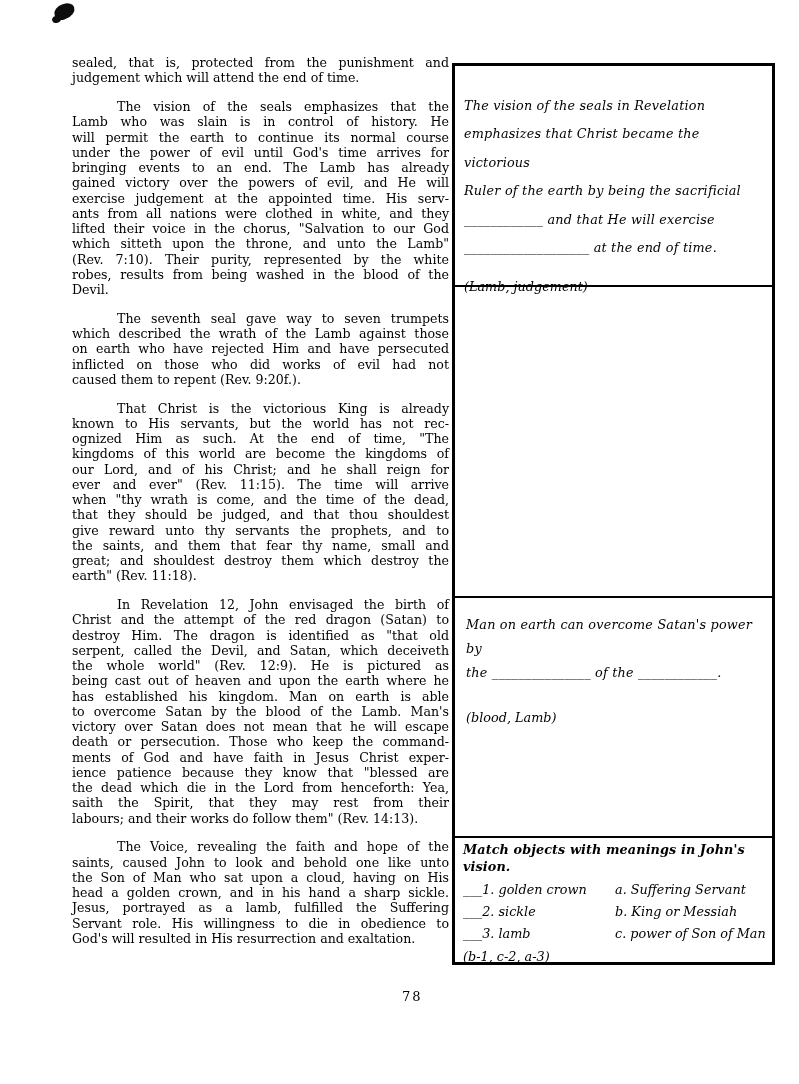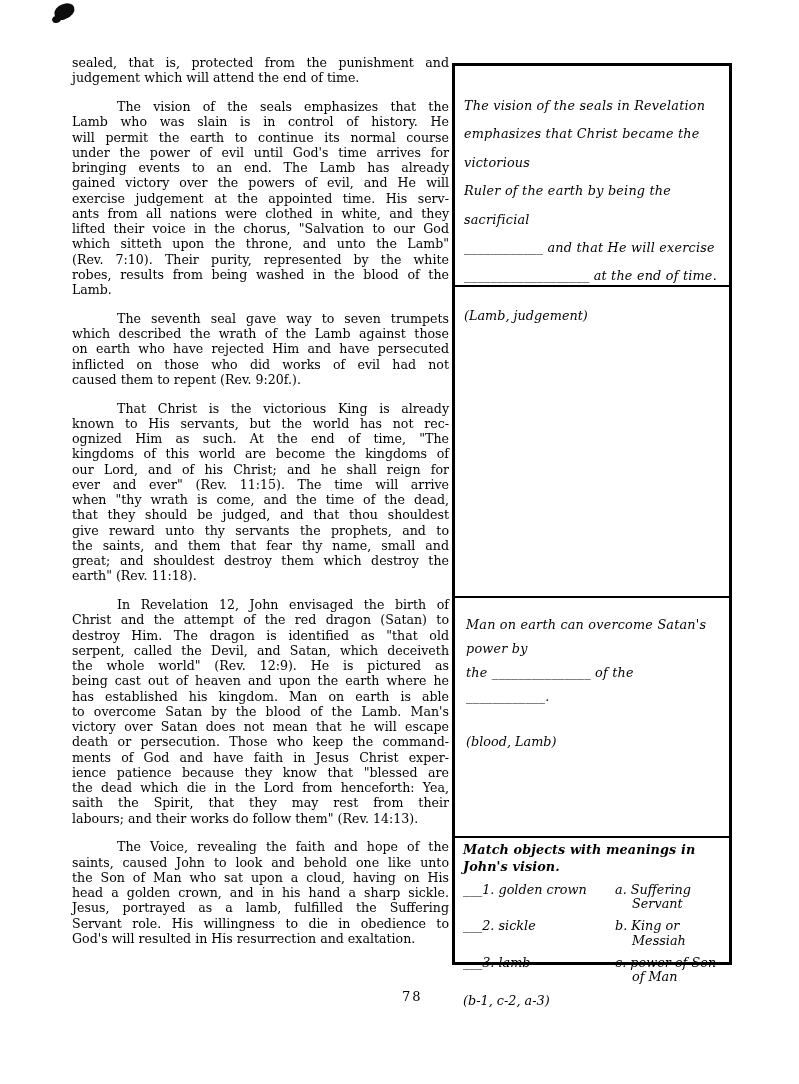--- a/index.html
+++ b/index.html
@@ -14,21 +14,21 @@
 
   
   .article{position:absolute;left:72px;top:55px;width:377px;
            font-size:12.6px;line-height:15.25px;}
   .para{margin:0 0 13.5px 0;}
   .bl{text-align:justify;text-align-last:justify;white-space:normal;}
   .bl.first{padding-left:45px;}
   .bl.last{text-align-last:left;}
 
   
-  .panel{position:absolute;left:452px;top:63px;width:280px;height:902px;
+  .panel{position:absolute;left:452px;top:63px;width:323px;height:902px;
          border:3px solid #000;box-sizing:border-box;display:flex;flex-direction:column;
          font-style:italic;font-size:12.8px;background:#fff;}
   .sec{box-sizing:border-box;flex:0 0 auto;}
   .s1{height:221px;border-bottom:2px solid #000;padding:26px 8px 0 9px;}
   .s2{height:311px;border-bottom:2px solid #000;}
   .s3{height:240px;border-bottom:2px solid #000;padding:15px 8px 0 11px;}
   .s4{flex:1 1 auto;padding:3px 6px 0 8px;}
   .s1 .xline{line-height:28.4px;letter-spacing:0.2px;}
   .s3 .xline{line-height:24px;letter-spacing:0.2px;}
   .ans{margin-top:17px;}
@@ -58,21 +58,21 @@
         <div class="bl">will permit the earth to continue its normal course</div>
         <div class="bl">under the power of evil until God's time arrives for</div>
         <div class="bl">bringing events to an end. The Lamb has already</div>
         <div class="bl">gained victory over the powers of evil, and He will</div>
         <div class="bl">exercise judgement at the appointed time. His serv-</div>
         <div class="bl">ants from all nations were clothed in white, and they</div>
         <div class="bl">lifted their voice in the chorus, "Salvation to our God</div>
         <div class="bl">which sitteth upon the throne, and unto the Lamb"</div>
         <div class="bl">(Rev. 7:10). Their purity, represented by the white</div>
         <div class="bl">robes, results from being washed in the blood of the</div>
-        <div class="bl last">Lamb.</div>
+        <div class="bl last">Devil.</div>
       </div>
       <div class="para">
         <div class="bl first">The seventh seal gave way to seven trumpets</div>
         <div class="bl">which described the wrath of the Lamb against those</div>
         <div class="bl">on earth who have rejected Him and have persecuted</div>
         <div class="bl">inflicted on those who did works of evil had not</div>
         <div class="bl last">caused them to repent (Rev. 9:20f.).</div>
       </div>
       <div class="para">
         <div class="bl first">That Christ is the victorious King is already</div>

